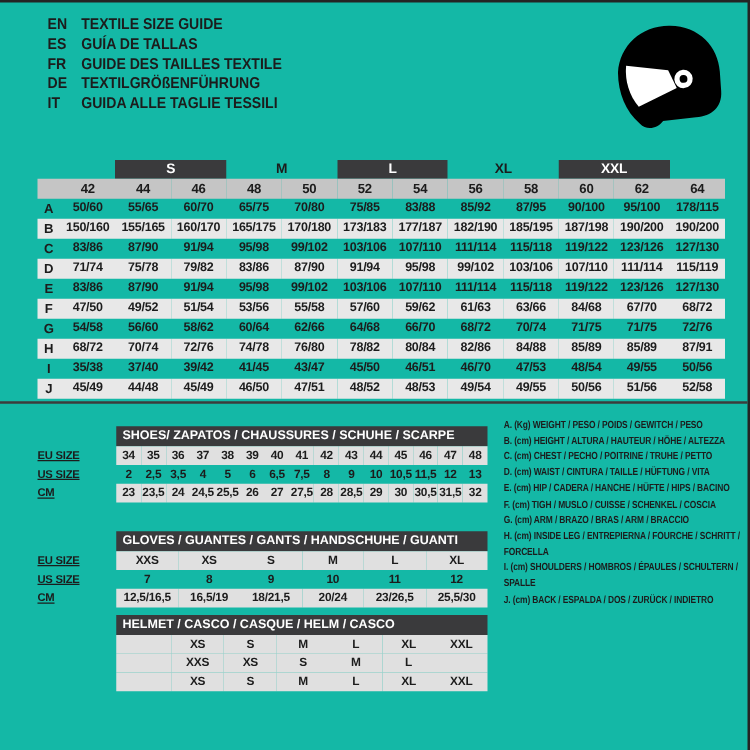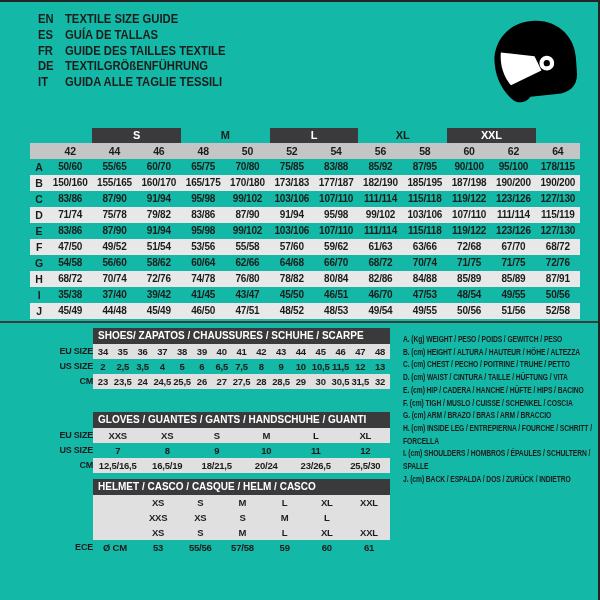--- a/index.html
+++ b/index.html
@@ -41,24 +41,24 @@
   .sub { width:360px; }
   .sub col.sl { width:63px; }
   .shoes col.sc  { width:19.8px; }
   .gloves col.gc { width:49.5px; }
   .helmet col.hc0 { width:44px; }
   .helmet col.hc  { width:42.2px; }
   .sub th, .sub td {
     font-size:9.5px; font-weight:bold; text-align:center; height:15px; line-height:15px;
     padding:0; letter-spacing:-.2px; white-space:nowrap; overflow:visible;
   }
-  .sub th { text-align:right; font-size:9px; }
+  .sub th { text-align:left; font-size:9px;text-decoration:underline; }
   .sub tr.hdr td.dark { text-align:left; padding-left:5px; font-size:10px; height:16px; line-height:16px; letter-spacing:0; }
   .sub tr.subband td { background:#e0e0e0; }
-  .shoes { margin-top:0; }
+  .shoes { margin-top:13px; }
   .gloves { margin-top:23px; }
   .helmet { margin-top:6px; }
 
   
   .legend {
     position:absolute; left:403px; top:6px; width:234px;
     transform:scaleX(.82); transform-origin:left top;
     font-size:8.2px; font-weight:bold; line-height:12.7px; letter-spacing:-.1px;
   }
 </style>
@@ -194,21 +194,21 @@
           <th>F</th>
           <td>47/50</td>
           <td>49/52</td>
           <td>51/54</td>
           <td>53/56</td>
           <td>55/58</td>
           <td>57/60</td>
           <td>59/62</td>
           <td>61/63</td>
           <td>63/66</td>
-          <td>72/68</td>
+          <td>84/68</td>
           <td>67/70</td>
           <td>68/72</td>
         </tr>
     <tr>
           <th>G</th>
           <td>54/58</td>
           <td>56/60</td>
           <td>58/62</td>
           <td>60/64</td>
           <td>62/66</td>
@@ -414,30 +414,20 @@
         <tr class="subband">
               <th></th>
               <td></td>
               <td>XS</td>
               <td>S</td>
               <td>M</td>
               <td>L</td>
               <td>XL</td>
               <td>XXL</td>
             </tr>
-        <tr>
-              <th>ECE</th>
-              <td>Ø CM</td>
-              <td>53</td>
-              <td>55/56</td>
-              <td>57/58</td>
-              <td>59</td>
-              <td>60</td>
-              <td>61</td>
-            </tr>
       </tbody>
         </table>
     </div>
 
     <div class="legend">
         <div>A. (Kg) WEIGHT / PESO / POIDS / GEWITCH / PESO</div>
         <div>B. (cm) HEIGHT / ALTURA / HAUTEUR / HÖHE / ALTEZZA</div>
         <div>C. (cm) CHEST / PECHO / POITRINE / TRUHE / PETTO</div>
         <div>D. (cm) WAIST / CINTURA / TAILLE / HÜFTUNG / VITA</div>
         <div>E. (cm) HIP / CADERA / HANCHE / HÜFTE / HIPS / BACINO</div>

